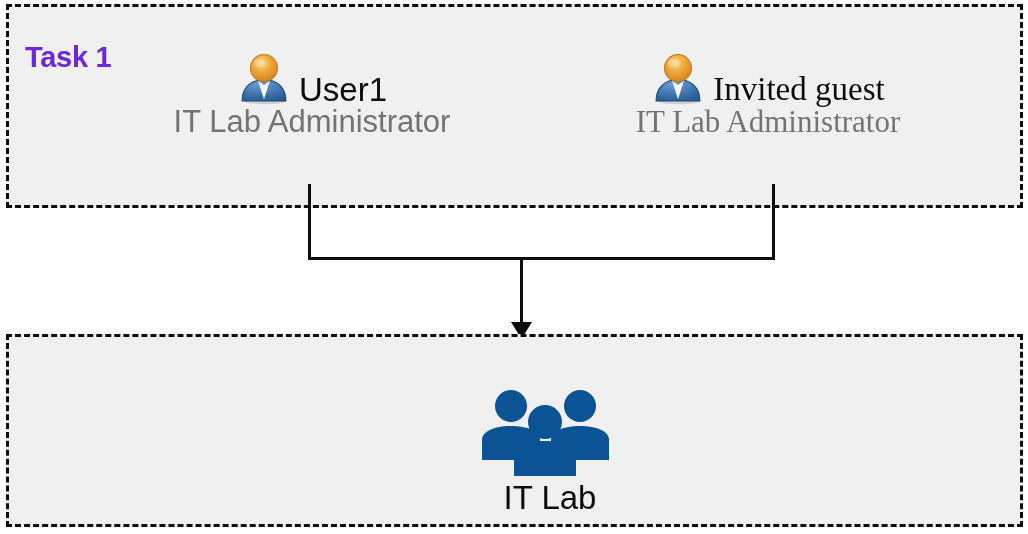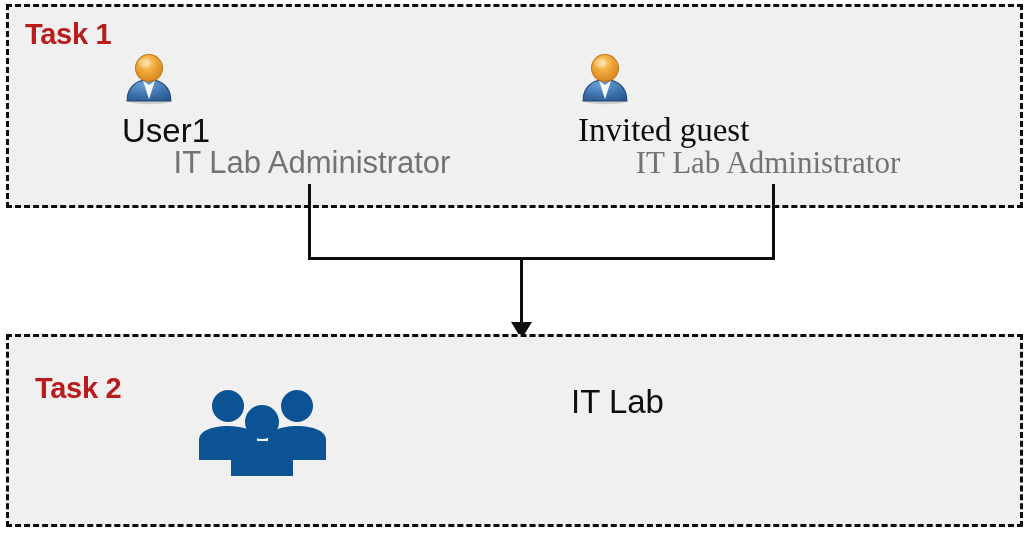--- a/index.html
+++ b/index.html
@@ -43,39 +43,39 @@
     top: 334px;
     width: 1017px;
     height: 193px;
   }
 
   
   .task-label {
     position: absolute;
     font-weight: bold;
     font-size: 29px;
-    color: #b91c1c;
+    color: #6d28d9;
     letter-spacing: -0.3px;
     white-space: nowrap;
+    margin-top: 23px;
   }
   #task1-label { left: 25px; top: 18px; }
   #task2-label { left: 35px; top: 372px; }
 
   
   .person {
     position: absolute;
     text-align: center;
     white-space: nowrap;
   }
   .person-top-row {
     display: flex;
-    align-items: flex-start;
+    align-items: flex-end;
     justify-content: center;
     gap: 8px;
-    flex-direction: column;
   }
   .person-name {
     font-size: 33px;
     color: #0D0D0D;
     line-height: 1;
   }
   .person-role {
     font-size: 31px;
     color: #737373;
     line-height: 1;
@@ -90,20 +90,22 @@
     display: block;
   }
 
   
   #group-entry {
     position: absolute;
     left: 195px;
     top: 382px;
     width: 700px;
     display: flex;
+    align-items: center;
+    flex-direction: column;
   }
   .group-icon {
     width: 135px;
     height: 96px;
     flex: 0 0 auto;
     display: block;
   }
   #group-label {
     flex: 1 1 auto;
     text-align: center;
@@ -198,21 +200,20 @@
       <path d="M308 258.5 L775 258.5"></path>
 
       <path d="M521.5 258 L521.5 325"></path>
     </g>
 
     <polygon points="511,322 532,322 521.5,339" fill="#0D0D0D"></polygon>
   </svg>
 
   <div id="task2-box" class="task-box"></div>
 
-  <div id="task2-label" class="task-label">Task 2</div>
 
   <div id="group-entry">
     <span>
       <svg class="group-icon" viewBox="0 0 135 96" xmlns="http://www.w3.org/2000/svg">
         <g fill="#0B5394">
 
           <circle cx="33" cy="24" r="16"></circle>
           <path d="M4 78 L4 58 C4 49 17 44 33 44 C49 44 62 49 62 58 L62 78 Z"></path>
 
           <circle cx="102" cy="24" r="16"></circle>

